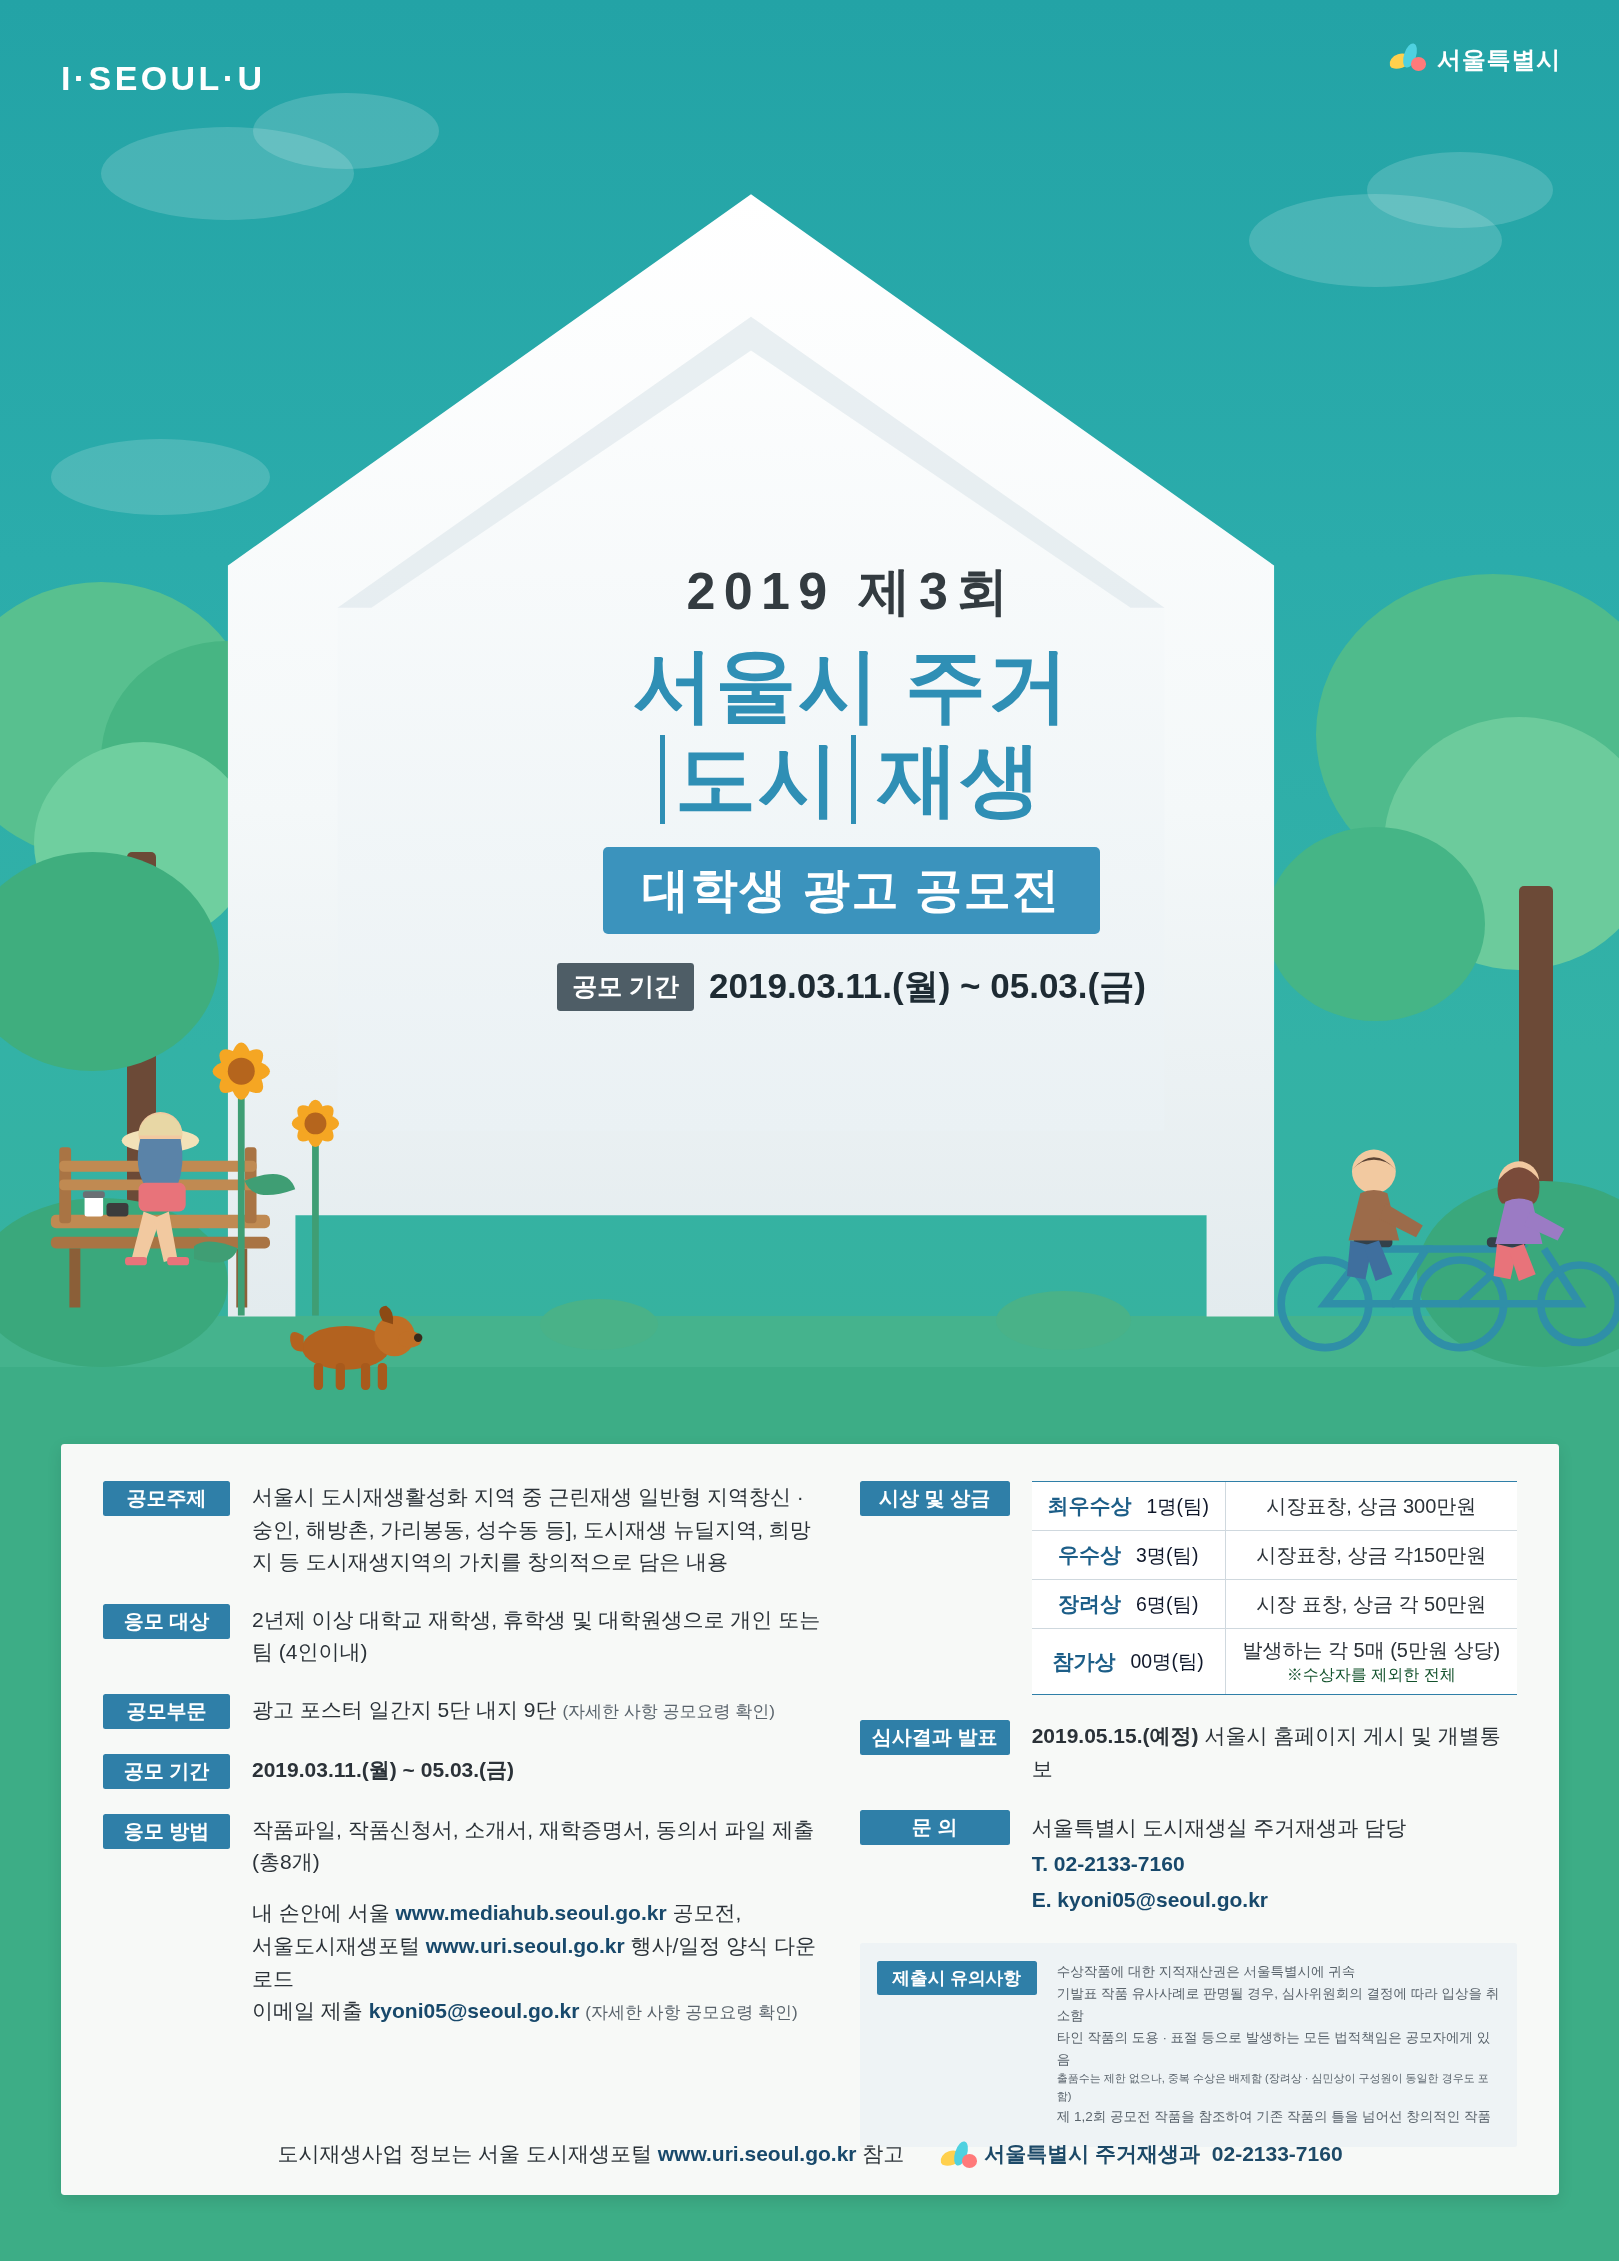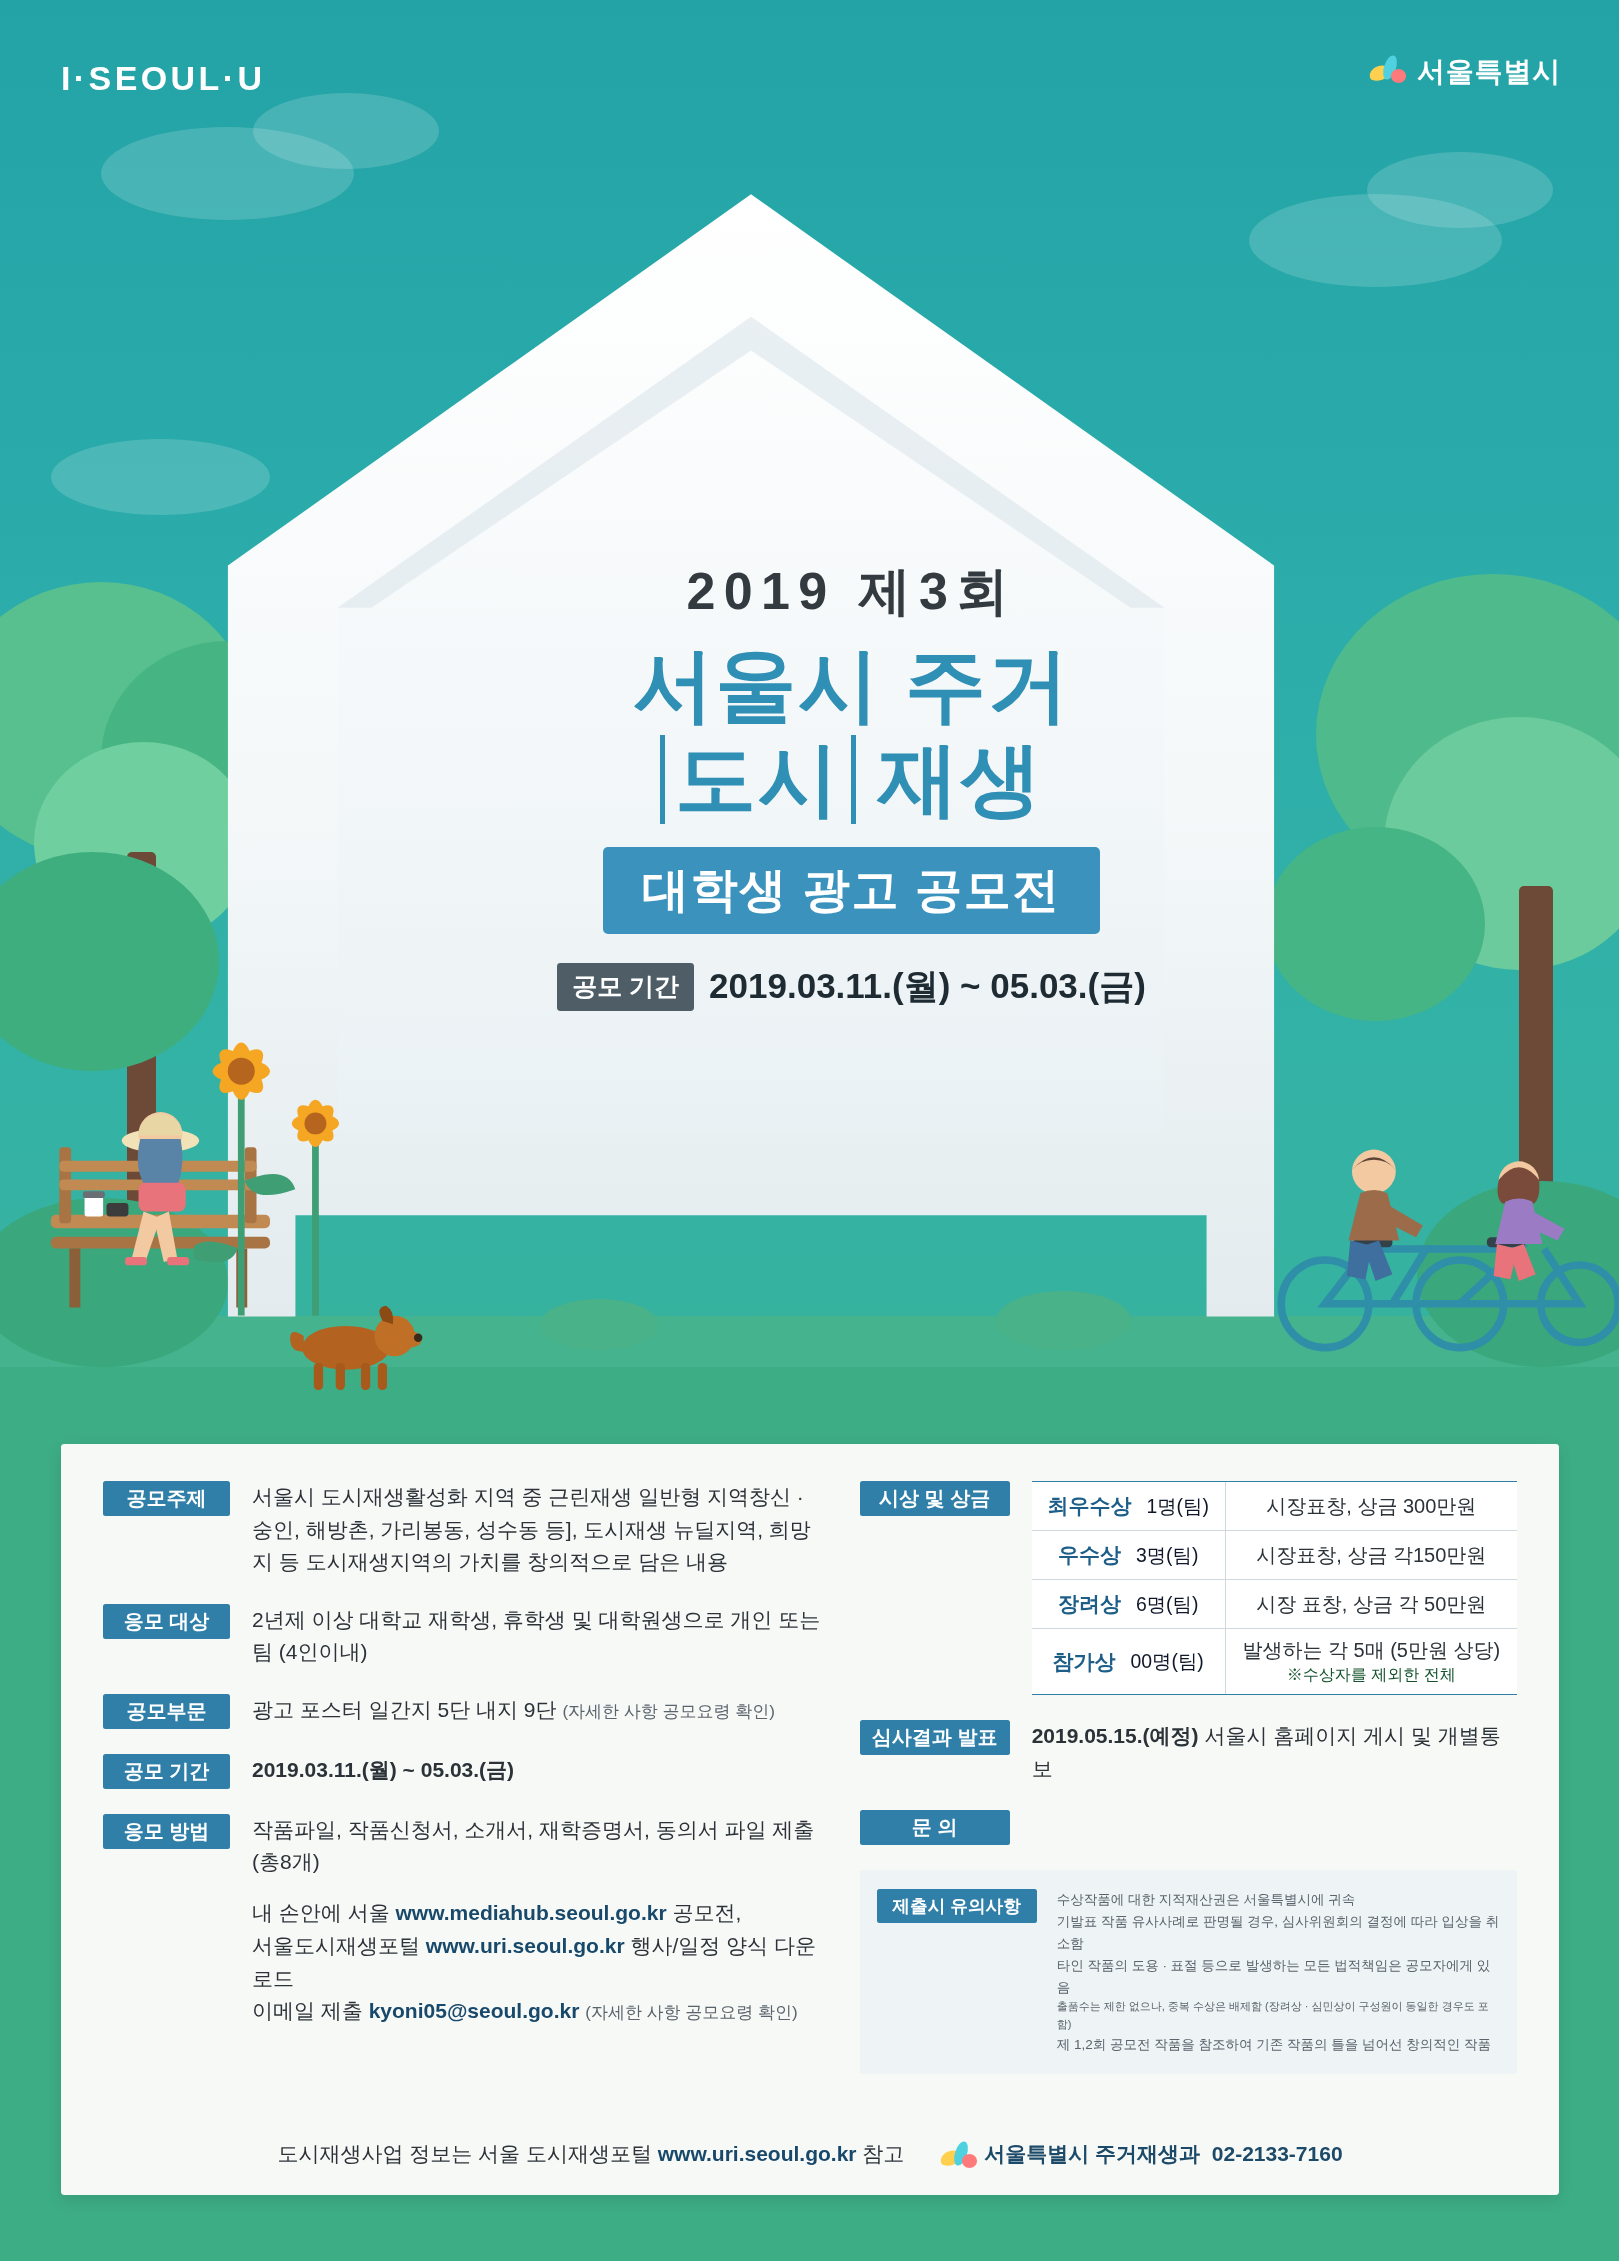--- a/index.html
+++ b/index.html
@@ -37,23 +37,23 @@
   .tree-canopy { position: absolute; border-radius: 50%; }
   .trunk { position: absolute; background: #7b5a45; border-radius: 5px; }
 
   
   .logo-left {
     position: absolute; left: 61px; top: 59px;
     color: #ffffff; font-size: 34px; font-weight: bold; letter-spacing: 3.4px;
     font-family: "Liberation Sans", sans-serif;
   }
   .logo-right {
-    position: absolute; right: 59px; top: 52px;
+    position: absolute; right: 59px; top: 40px;
     display: flex; align-items: center; gap: 10px;
-    color: #ffffff; font-size: 28px; font-weight: bold; letter-spacing: 0.8px;
+    color: #ffffff; font-size: 24px; font-weight: bold; letter-spacing: 0.8px;
   }
   .seoul-mark { width: 40px; height: 40px; position: relative; }
   .seoul-mark .d1 {
     position: absolute; left: 1.7px; top: 13.5px; width: 22px; height: 13.5px;
     background: #ffd04d; border-radius: 50% 50% 50% 50%/60% 60% 40% 40%;
     transform: rotate(-18deg);
   }
   .seoul-mark .d2 {
     position: absolute; left: 17px; top: 3.4px; width: 11.8px; height: 25px;
     background: #4fd1e0; border-radius: 50%;
@@ -422,20 +422,25 @@
 
         <div class="row">
           <div class="label wide">심사결과 발표</div>
           <div class="value">
             <b>2019.05.15.(예정)</b><span> 서울시 홈페이지 게시 및 개별통보</span>
           </div>
         </div>
 
         <div class="row">
           <div class="label wide">문 의</div>
+          <div class="value contact-line">
+            <div>서울특별시 도시재생실 주거재생과 담당</div>
+            <div class="em">T. 02-2133-7160</div>
+            <div class="em">E. kyoni05@seoul.go.kr</div>
+          </div>
         </div>
 
         <div class="notice-box">
           <div class="notice-label">제출시 유의사항</div>
           <div class="notice-text">
             <div>수상작품에 대한 지적재산권은 서울특별시에 귀속</div>
             <div>기발표 작품 유사사례로 판명될 경우, 심사위원회의 결정에 따라 입상을 취소함</div>
             <div>타인 작품의 도용 · 표절 등으로 발생하는 모든 법적책임은 공모자에게 있음</div>
             <div class="tiny">출품수는 제한 없으나, 중복 수상은 배제함 (장려상 · 심민상이 구성원이 동일한 경우도 포함)</div>
             <div>제 1,2회 공모전 작품을 참조하여 기존 작품의 틀을 넘어선 창의적인 작품</div>

